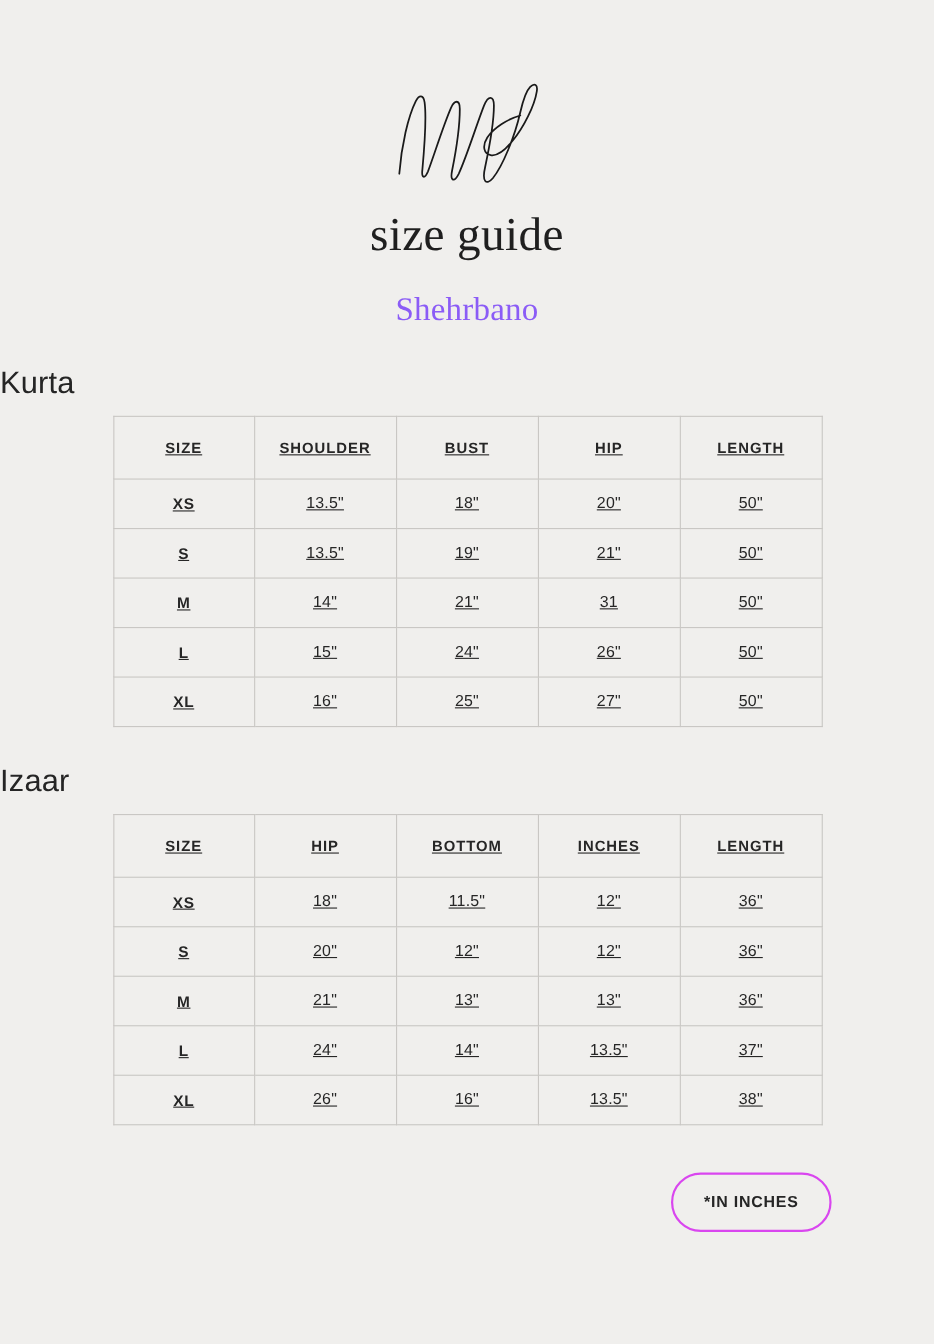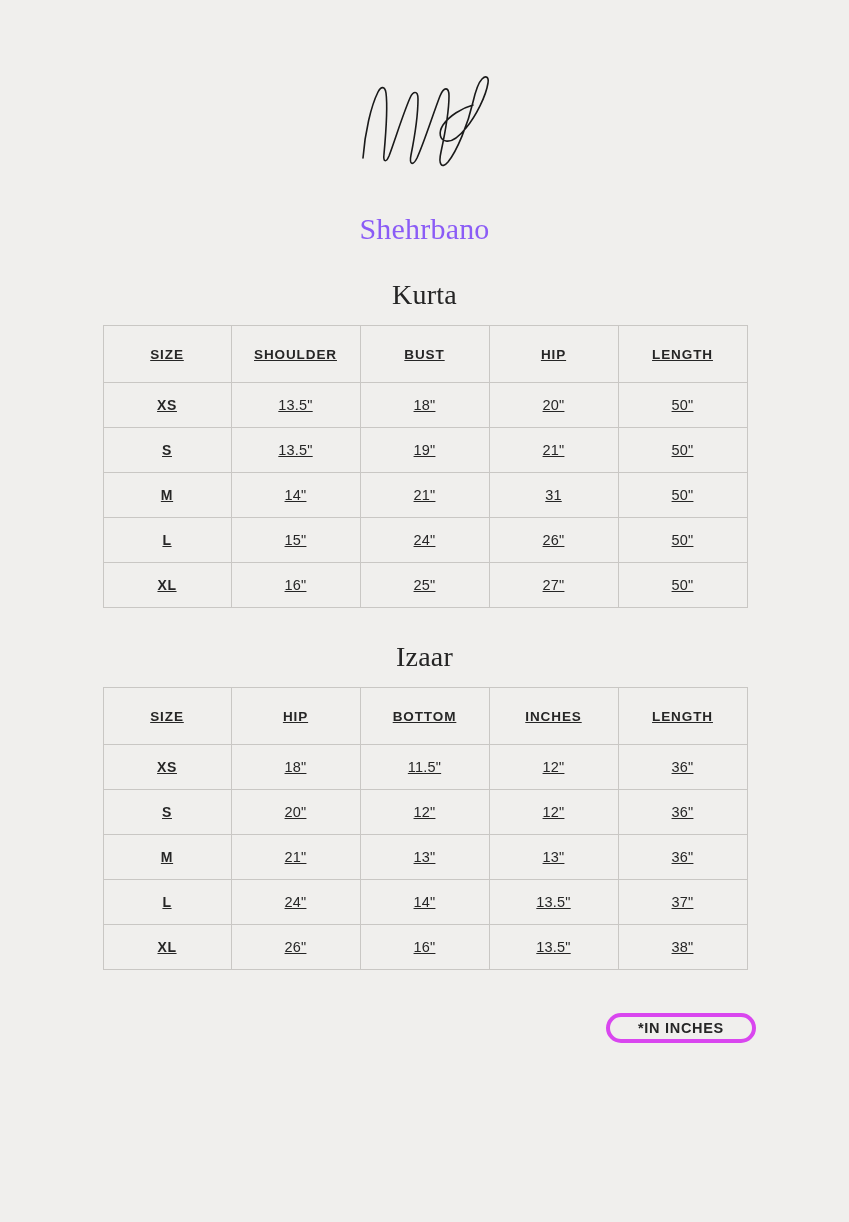--- a/index.html
+++ b/index.html
@@ -45,22 +45,21 @@
   .subtitle {
     text-align: center;
     font-family: "Liberation Serif", serif;
     font-size: 30px;
     font-weight: 400;
     color: #8b5cf6;
     margin-top: 30px;
     letter-spacing: 0.2px;
   }
   .section-title {
-    text-align: center;
-    font-family: Liberation Serif, serif;
+    font-family: Liberation Sans, sans-serif;
     font-size: 28px;
     font-weight: 400;
     color: #252525;
     margin-top: 33px;
     margin-bottom: 14px;
     letter-spacing: 0.2px;
   }
   
   .table-wrap {
     width: 644px;
@@ -104,43 +103,44 @@
   
   .pill-row {
     width: 100%;
     display: flex;
     justify-content: flex-end;
     padding-right: 93px;
     box-sizing: border-box;
     margin-top: 43px;
   }
   .pill {
-    border: 4px solid #d946ef;
+    border: 2px solid #d946ef;
     border-radius: 30px;
-    padding: 3px 28px;
+    padding: 17px 28px;
     font-size: 14.5px;
     font-weight: 700;
     letter-spacing: 0.7px;
     color: #262626;
     background: transparent;
   }
 </style>
 </head>
 <body>
 
 <div class="page">
 
   <div class="logo-wrap">
     <svg class="logo-mark" viewBox="0 0 160 120">
       <g fill="none" stroke="#1a1a1a" stroke-width="1.6" stroke-linecap="round" stroke-linejoin="round">
         <path d="M18 96 C20 70, 26 44, 33 30 C36 24, 40 24, 41 31 C43 46, 41 70, 39 92 C38 100, 41 101, 44 94 C50 78, 58 52, 65 36 C68 29, 73 28, 73 37 C73 54, 69 78, 66 93 C64 103, 68 104, 72 96 C79 81, 88 52, 95 34 C99 24, 104 25, 104 34 C104 52, 99 76, 96 90 C93 103, 97 107, 103 100 C112 89, 123 62, 128 40 C131 27, 134 20, 137 17 C141 13, 144 15, 143 21 C141 34, 131 54, 121 66 C113 76, 106 80, 101 79 C95 78, 93 71, 98 63 C104 54, 117 46, 128 43"></path>
       </g>
     </svg>
   </div>
 
+  <div class="title">size guide</div>
   <div class="subtitle">Shehrbano</div>
 
   <div class="section-title">Kurta</div>
   <div class="table-wrap">
     <table class="size-table">
       <colgroup>
         <col class="col-0">
           <col class="col-1">
           <col class="col-2">
           <col class="col-3">

